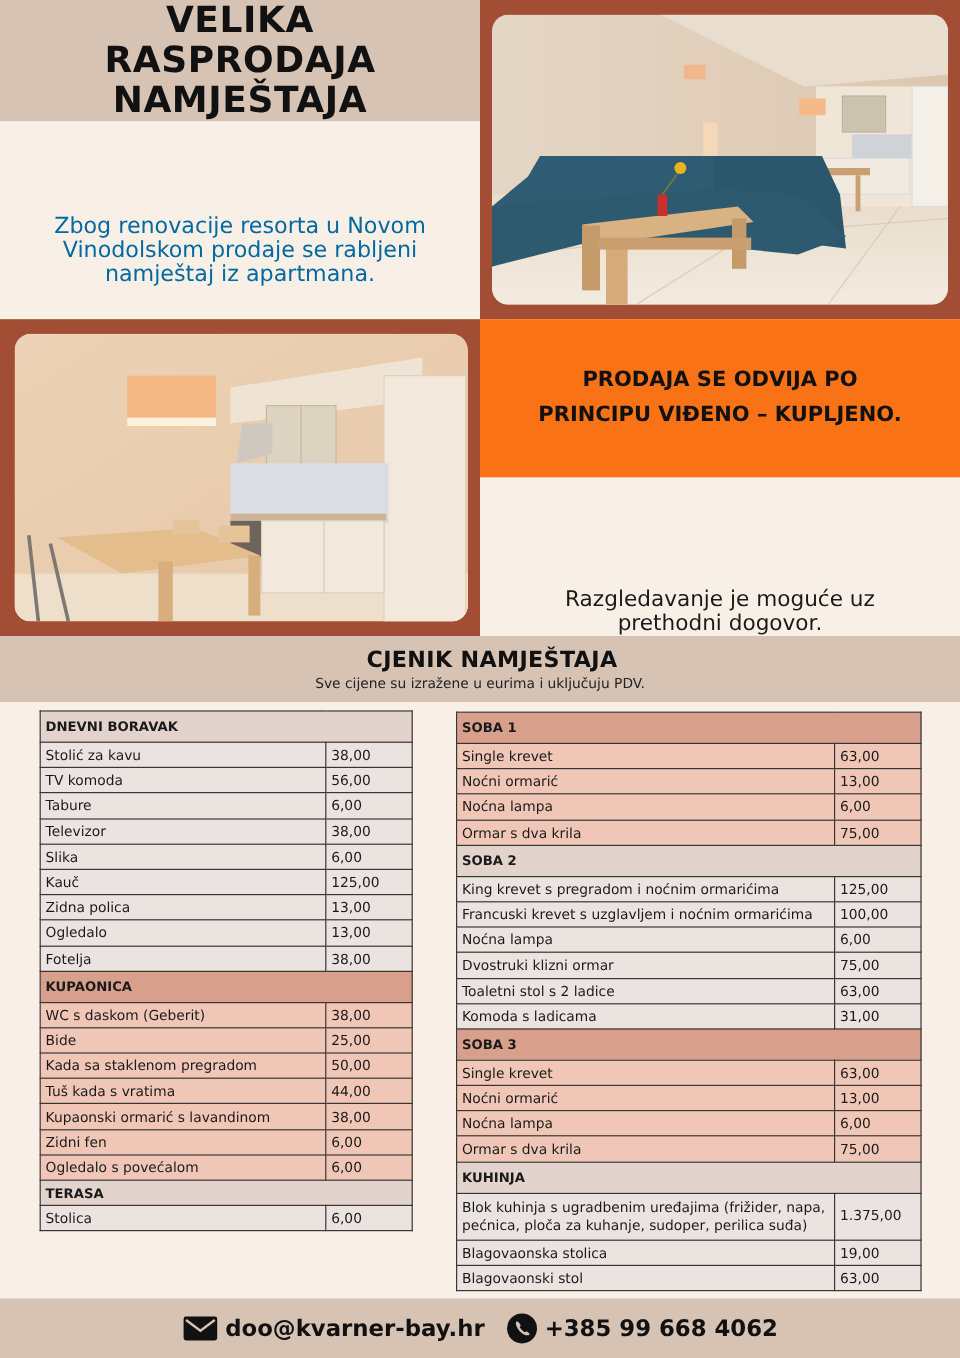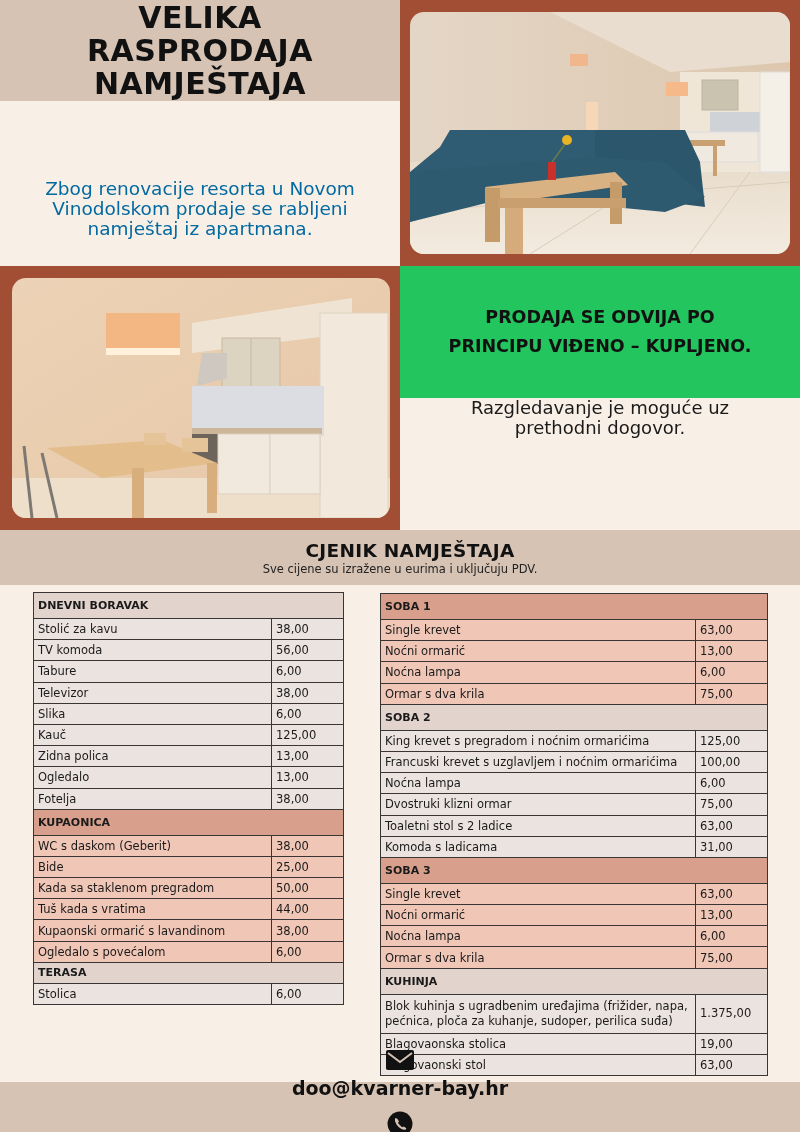--- a/index.html
+++ b/index.html
@@ -17,25 +17,25 @@
     display: flex; align-items: center; justify-content: center; text-align: center; padding: 0 40px; }
   .intro-box p { font-size: 18.5px; line-height: 20px; color: #0369a1; margin-top: 18px; }
 
   
   .photo-frame { background: #a24e34; }
   .photo-tr { left: 400px; top: 0; width: 400px; height: 266px; padding: 12px 10px 12px 10px; }
   .photo-ml { left: 0; top: 266px; width: 400px; height: 264px; padding: 12px 10px 12px 12px; }
   .photo { width: 100%; height: 100%; border-radius: 14px; overflow: hidden; position: relative; }
 
   
-  .principle-box { left: 400px; top: 266px; width: 400px; height: 132px; background: #22c55e;
+  .principle-box { left: 400px; top: 266px; width: 400px; height: 132px; background: #f97316;
     display: flex; align-items: center; justify-content: center; text-align: center; padding: 0 40px; }
   .principle-box h2 { font-weight: 800; font-size: 17.5px; line-height: 29px; color: #111; }
   .viewing-box { left: 400px; top: 398px; width: 400px; height: 132px; background: #f8f0e6;
-    display: flex; align-items: flex-start; justify-content: center; text-align: center; padding: 0 40px; }
+    display: flex; align-items: flex-end; justify-content: center; text-align: center; padding: 0 40px; }
   .viewing-box p { font-size: 18px; line-height: 20px; color: #1a1a1a; }
 
   
   .cjenik-band { left: 0; top: 530px; width: 800px; height: 55px; background: #d6c3b4; text-align: center; }
   .cjenik-band h3 { font-weight: 900; font-size: 18.5px; margin-top: 10px; line-height: 22px; letter-spacing: 0.3px; padding-left: 20px; }
   .cjenik-band .sub { font-size: 11.5px; line-height: 14px; color: #222; }
 
   
   table.price { position: absolute; border-collapse: collapse; font-size: 11.5px; color: #1a1a1a; }
   table.price td { border: 1.5px solid #3a3535; padding: 0 4px; height: 21.2px; vertical-align: middle; }
@@ -46,21 +46,21 @@
   .light.head td { background: #e2d3cd; }
   .salmon td { background: #f0c6b6; }
   .salmon.head td { background: #d79f8c; }
   .left-table { left: 33px; top: 592px; width: 311px; }
   .right-table { left: 380px; top: 593px; width: 388px; }
   .right-table td.val { width: 70px; }
   tr.tall td { height: 39px; line-height: 15px; }
 
   
   .footer { left: 0; top: 1082px; width: 800px; height: 50px; background: #d6c3b4;
-    display: flex; align-items: center; justify-content: center; gap: 6px; font-weight: 800; font-size: 19px; color: #111; flex-direction: column; }
+    display: flex; align-items: center; justify-content: center; gap: 6px; font-weight: 800; font-size: 19px; color: #111; }
   .footer .icon { display: inline-flex; align-items: center; justify-content: center; }
   .footer .gap { width: 6px; }
 </style>
 </head>
 <body>
 
 <div class="abs title-box">
   <h1>
     <span>VELIKA</span><br>
     <span>RASPRODAJA</span><br>
@@ -229,20 +229,24 @@
       </tr>
     <tr class="salmon">
         <td class="name">Tuš kada s vratima</td>
         <td class="val">44,00</td>
       </tr>
     <tr class="salmon">
         <td class="name">Kupaonski ormarić s lavandinom</td>
         <td class="val">38,00</td>
       </tr>
     <tr class="salmon">
+        <td class="name">Zidni fen</td>
+        <td class="val">6,00</td>
+      </tr>
+    <tr class="salmon">
         <td class="name">Ogledalo s povećalom</td>
         <td class="val">6,00</td>
       </tr>
 
     <tr class="light head terasa">
       <td colspan="2" style="height:21px">TERASA</td>
     </tr>
     <tr class="light">
         <td class="name">Stolica</td>
         <td class="val">6,00</td>

